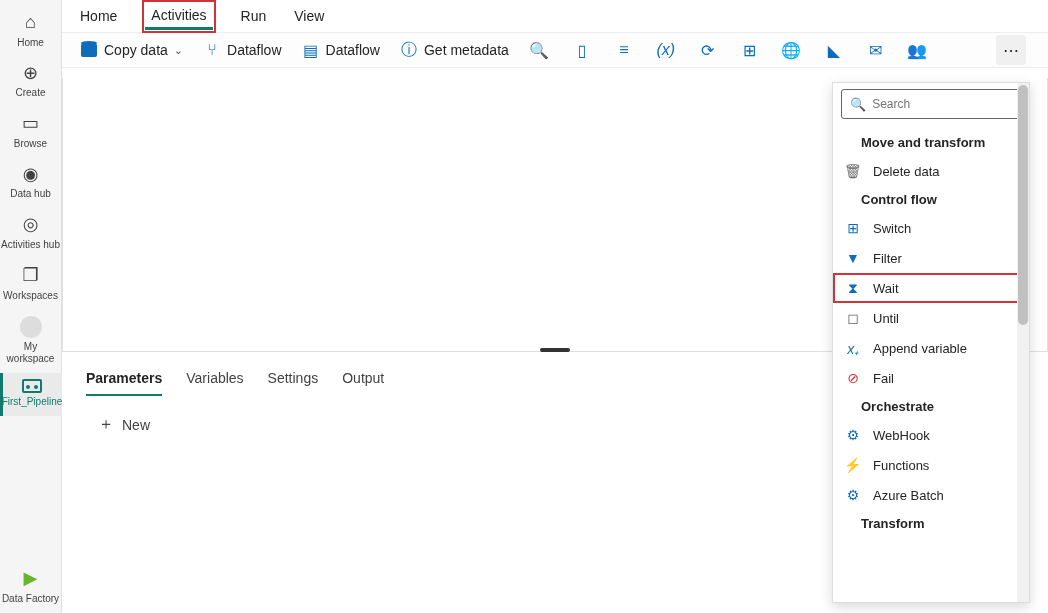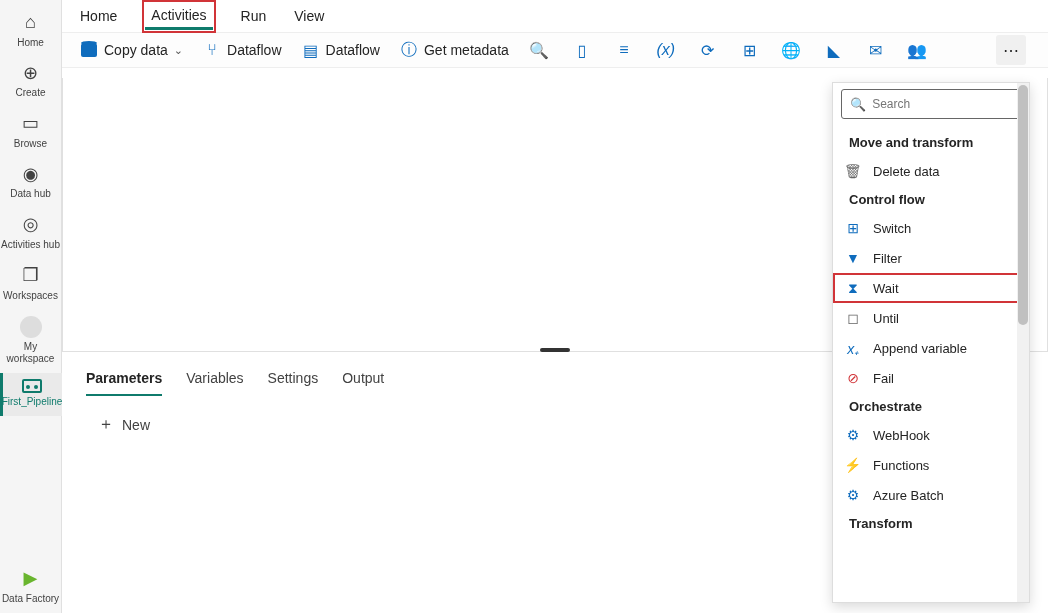--- a/index.html
+++ b/index.html
@@ -43,21 +43,21 @@
 .btab.active { font-weight: 600; color: #242424; border-bottom: 2px solid #0f7b6c; }
 .new-row { display: flex; align-items: center; gap: 8px; padding: 18px 36px; font-size: 14px; color: #424242; cursor: pointer; }
 .plus { font-size: 16px; }
 
 
 .dropdown { position: absolute; right: 18px; top: 82px; width: 198px; bottom: 10px; background: #fff; border: 1px solid #ddd; box-shadow: 0 4px 12px rgba(0,0,0,0.15); overflow: hidden; }
 .dd-scrollbar { position: absolute; right: 0; top: 0; width: 12px; height: 100%; background: #f1f1f1; }
 .dd-thumb { position: absolute; right: 1px; top: 2px; width: 10px; height: 240px; background: #c0c0c0; border-radius: 5px; }
 .dd-search { margin: 6px 8px 10px; height: 30px; border: 1px solid #666; border-radius: 3px; display: flex; align-items: center; padding: 0 8px; gap: 6px; }
 .dd-search input { border: none; outline: none; font-size: 12px; flex: 1; background: transparent; }
-.dd-section { padding: 6px 16px; font-weight: 600; font-size: 13px; }
+.dd-section { padding: 6px 28px; font-weight: 600; font-size: 13px; }
 .dd-item { display: flex; align-items: center; gap: 12px; padding: 7px 12px; font-size: 13px; cursor: pointer; }
 .dd-item.hl { outline: 2px solid #d13438; outline-offset: -2px; }
 .dd-ic { width: 16px; height: 16px; display: flex; align-items: center; justify-content: center; font-size: 14px; color: #0f6cbd; }
 .dd-ic.gray { color: #666; }
 
 
 .barrel { width: 16px; height: 14px; background: #0f6cbd; border-radius: 3px 3px 2px 2px; position: relative; }
 .barrel::before { content: ""; position: absolute; top: -2px; left: 0; right: 0; height: 4px; background: #0f6cbd; border-radius: 50%; }
 .hourglass { color: #0f6cbd; }
 .chevron { font-size: 11px; color: #555; }

